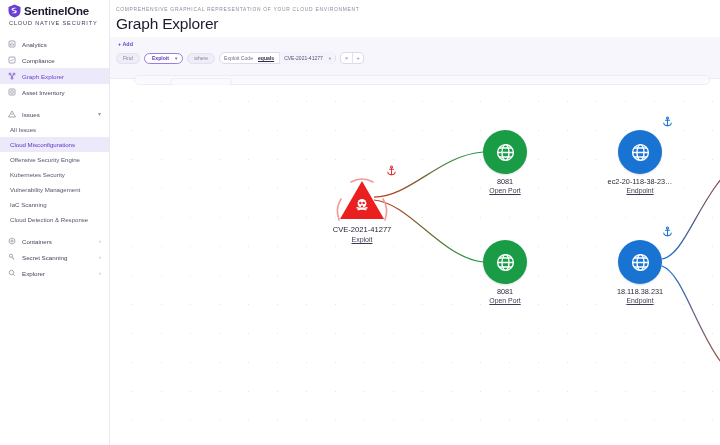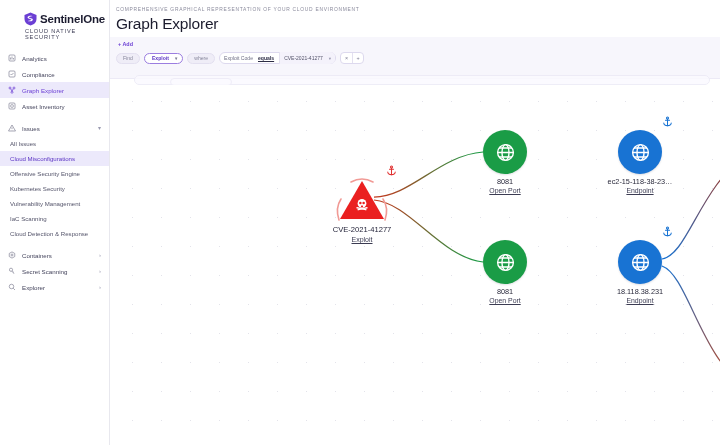--- a/index.html
+++ b/index.html
@@ -15,21 +15,21 @@
 
   
   #sidebar {
     width: 110px; height: 445px;
     background: #ffffff;
     border-right: 1px solid #e8e8ee;
     position: relative;
     flex: 0 0 110px;
     overflow: hidden;
   }
-  .brand { padding: 12px 0 4px 8px; margin-left: 16px; }
+  .brand { padding: 4px 0 4px 8px; }
   .brand-row { display: flex; align-items: center; gap: 3px; }
   .brand-mark { width: 13px; height: 14px; flex: 0 0 13px; }
   .brand-name { font-size: 11.5px; font-weight: bold; color: #1b1b2f; letter-spacing: -0.2px; }
   .brand-sub {
     font-size: 5.6px; letter-spacing: 0.85px; color: #3a3a52;
     margin-top: 2px; margin-left: 1px; font-weight: 500;
   }
 
   .nav { margin-top: 6px; }
   .nav-item {
@@ -453,21 +453,21 @@
           </span>
         </div>
         <div class="anchor" style="left:22px; top:-14px;">
           <svg viewBox="0 0 16 16" fill="none" stroke="#1873d3" stroke-width="1.5" stroke-linecap="round">
             <circle cx="8" cy="2.8" r="1.5"></circle>
               <path d="M8 4.4V14"></path>
               <path d="M5 6.2h6"></path>
               <path d="M2.6 10.2c0 2.4 2.4 3.8 5.4 3.8s5.4-1.4 5.4-3.8"></path>
           </svg>
         </div>
-        <div class="lbl">ec2-15-118-38-23…</div>
+        <div class="lbl">ec2-20-118-38-23…</div>
         <div class="sub">Endpoint</div>
       </div>
 
       <div class="node" style="left:530px; top:155px;">
         <div class="disc" style="background:#1873d3">
           <span>
             <svg viewBox="0 0 24 24" fill="none" stroke="#ffffff" stroke-width="1.6">
                 <circle cx="12" cy="12" r="9"></circle>
                 <ellipse cx="12" cy="12" rx="4" ry="9"></ellipse>
                 <path d="M3 12h18M4.6 6.8h14.8M4.6 17.2h14.8"></path>

